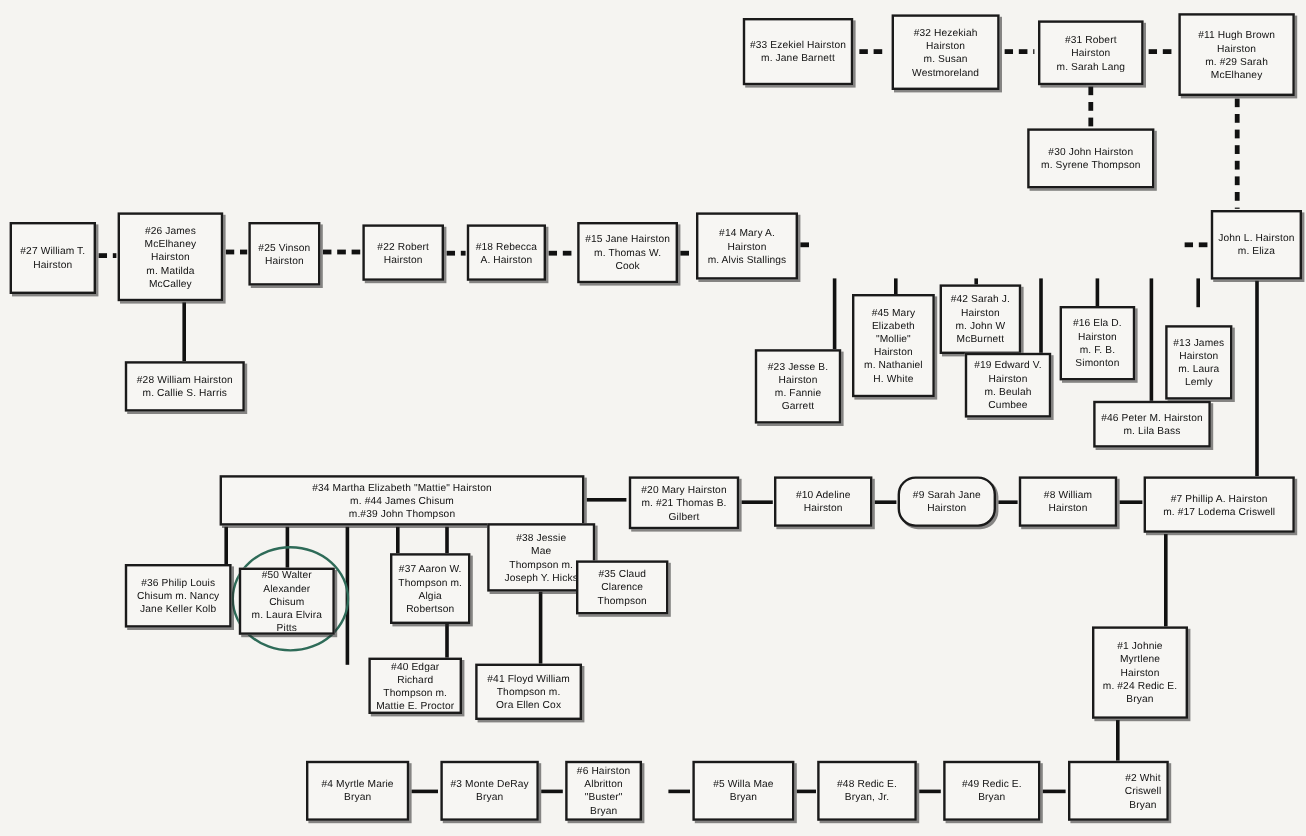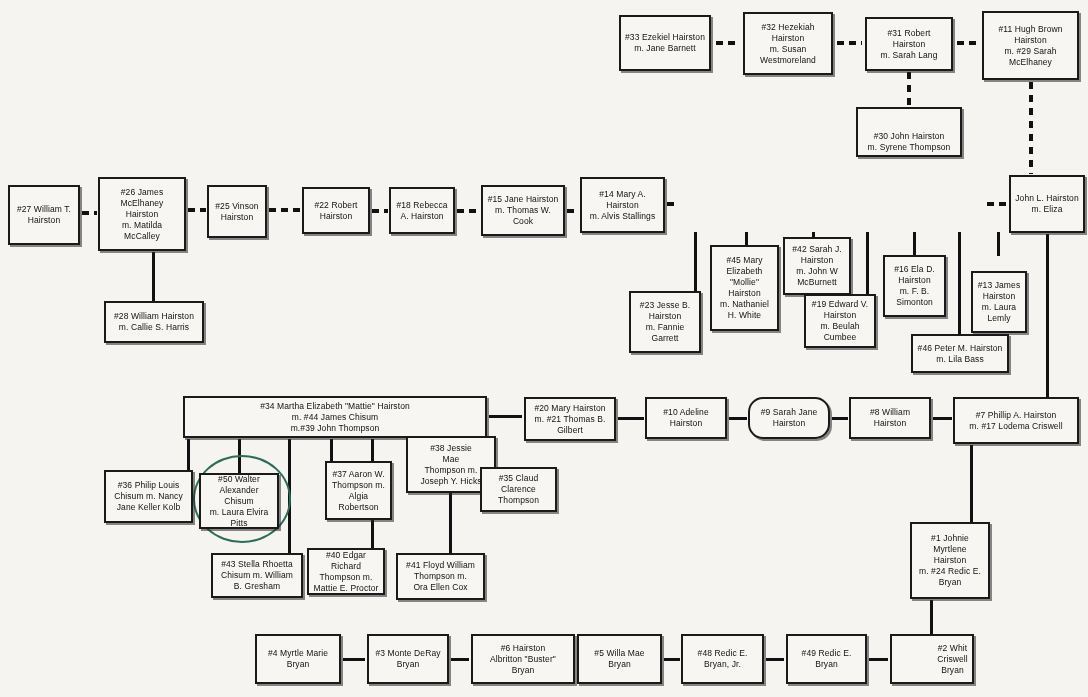--- a/index.html
+++ b/index.html
@@ -121,21 +121,21 @@
       <span class="txt">#31 Robert
 Hairston
 m. Sarah Lang</span>
     </div>
     <div class="node" style="left: 982px; top: 11px; width: 97px; height: 69px;">
       <span class="txt">#11 Hugh Brown
 Hairston
 m. #29 Sarah
 McElhaney</span>
     </div>
-    <div class="node" style="left: 856px; top: 107px; width: 106px; height: 50px; align-items: flex-end;">
+    <div class="node" style="left: 856px; top: 107px; width: 106px; height: 50px;">
       <span class="txt">#30 John Hairston
 m. Syrene Thompson</span>
     </div>
     <div class="node" style="left: 8px; top: 185px; width: 72px; height: 60px;">
       <span class="txt">#27 William T.
 Hairston</span>
     </div>
     <div class="node" style="left: 98px; top: 177px; width: 88px; height: 74px;">
       <span class="txt">#26 James
 McElhaney
@@ -262,25 +262,20 @@
       <span class="txt">#38 Jessie
 Mae
 Thompson m.
 Joseph Y. Hicks</span>
     </div>
     <div class="node" style="left: 480px; top: 467px; width: 77px; height: 45px;">
       <span class="txt">#35 Claud
 Clarence
 Thompson</span>
     </div>
-    <div class="node" style="left: 211px; top: 553px; width: 92px; height: 45px;">
-      <span class="txt">#43 Stella  Rhoetta
-Chisum m. William
-B. Gresham</span>
-    </div>
     <div class="node" style="left: 307px; top: 548px; width: 78px; height: 47px;">
       <span class="txt">#40 Edgar Richard
 Thompson m.
 Mattie E. Proctor</span>
     </div>
     <div class="node" style="left: 396px; top: 553px; width: 89px; height: 47px;">
       <span class="txt">#41 Floyd William
 Thompson m.
 Ora Ellen Cox</span>
     </div>
@@ -292,21 +287,21 @@
 Bryan</span>
     </div>
     <div class="node" style="left: 255px; top: 634px; width: 86px; height: 50px;">
       <span class="txt">#4 Myrtle Marie
 Bryan</span>
     </div>
     <div class="node" style="left: 367px; top: 634px; width: 82px; height: 50px;">
       <span class="txt">#3 Monte DeRay
 Bryan</span>
     </div>
-    <div class="node" style="left: 471px; top: 634px; width: 104px; height: 50px; text-align: center;">
+    <div class="node" style="left: 471px; top: 634px; width: 64px; height: 50px; text-align: center;">
       <span class="txt">#6 Hairston
 Albritton "Buster"
 Bryan</span>
     </div>
     <div class="node" style="left: 577px; top: 634px; width: 85px; height: 50px;">
       <span class="txt">#5 Willa Mae
 Bryan</span>
     </div>
     <div class="node" style="left: 681px; top: 634px; width: 83px; height: 50px;">
       <span class="txt">#48 Redic E.

